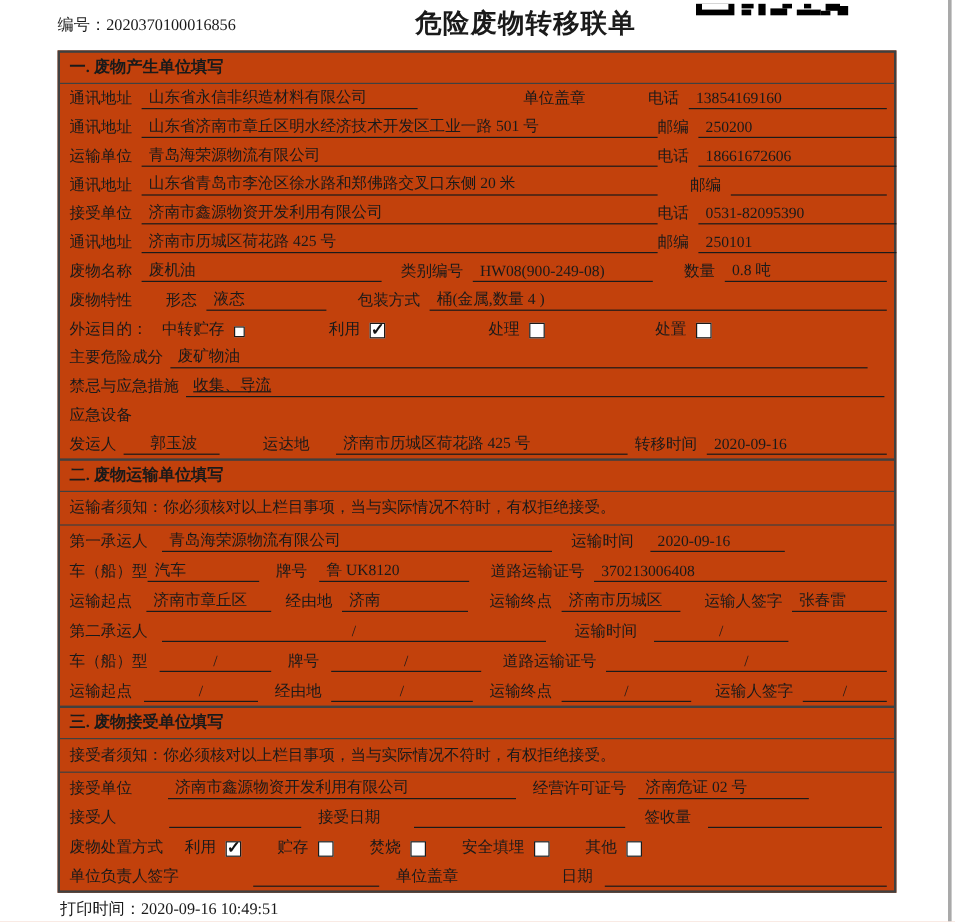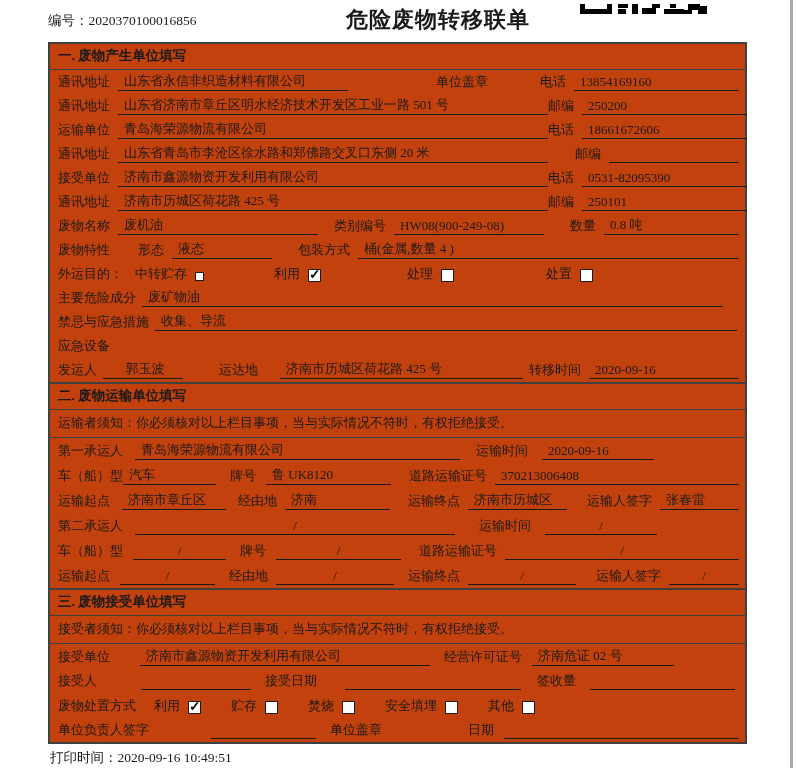--- a/index.html
+++ b/index.html
@@ -144,21 +144,21 @@
         <span class="cb"></span>
       </div>
 
       <div class="frow">
         <span class="lbl">主要危险成分</span>
         <span class="u grow" style="margin-left:6px;margin-right:16px;">废矿物油</span>
       </div>
 
       <div class="frow">
         <span class="lbl">禁忌与应急措施</span>
-        <span class="u grow" style="margin-left:6px;margin-right:2px;">收集、导流</span>
+        <span class="u grow" style="margin-left:6px;margin-right:2px;text-decoration:underline;">收集、导流</span>
       </div>
 
       <div class="frow">
         <span class="lbl">应急设备</span>
       </div>
 
       <div class="frow">
         <span class="lbl">发运人</span>
         <span class="u" style="width:80px;margin-left:6px;text-align:center;">郭玉波</span>
         <span class="lbl" style="margin-left:36px;">运达地</span>

